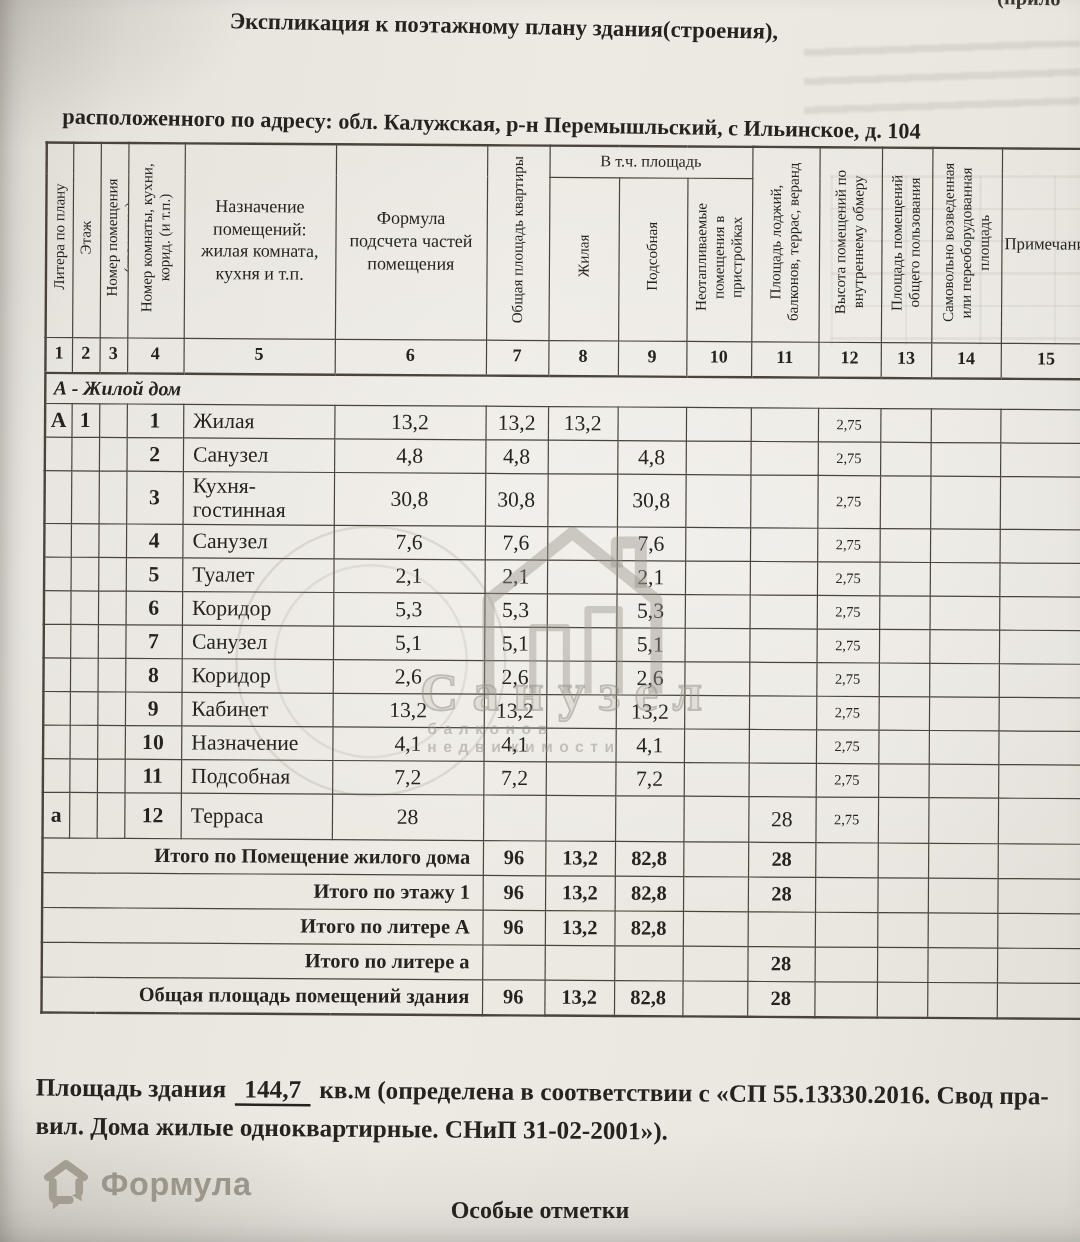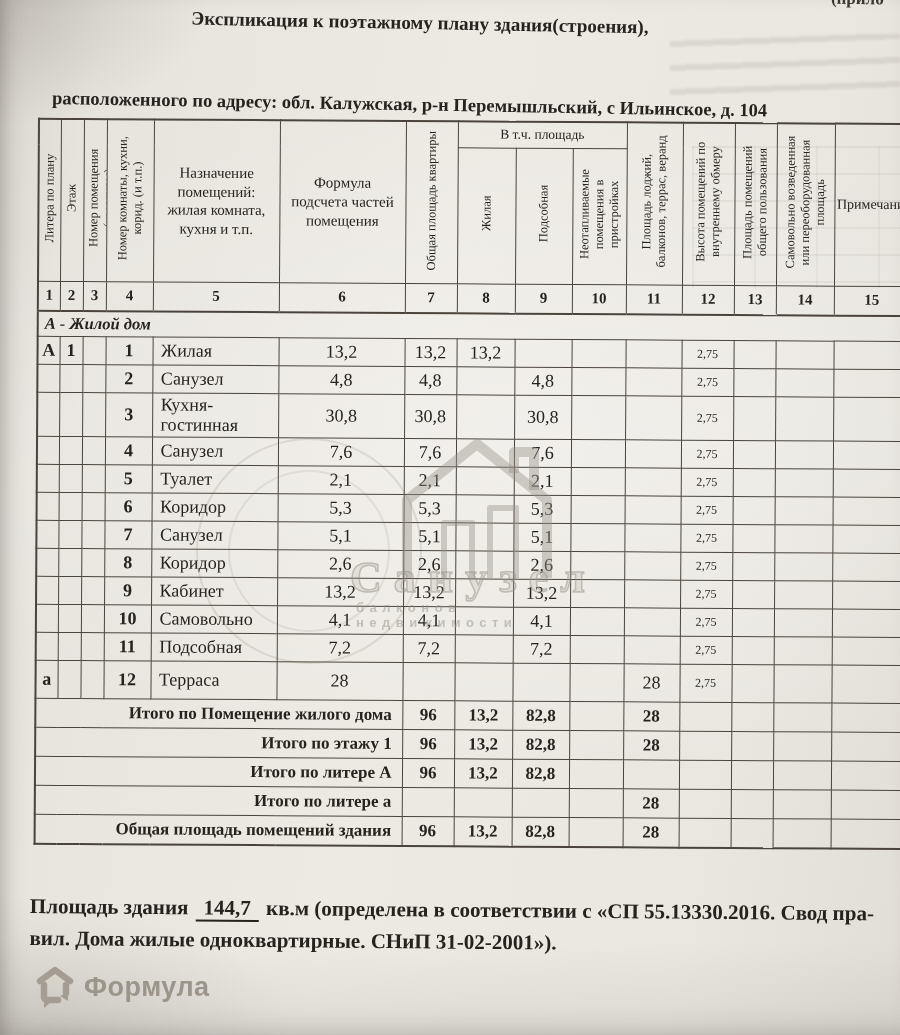--- a/index.html
+++ b/index.html
@@ -340,21 +340,21 @@
           <td class="col-height">2,75</td>
           <td class="col-common"></td>
           <td class="col-unauth"></td>
           <td class="col-note"></td>
         </tr>
         <tr>
           <td class="col-litera"></td>
           <td class="col-etazh"></td>
           <td class="col-apt"></td>
           <td class="col-room">10</td>
-          <td class="col-name">Самовольно</td>
+          <td class="col-name">Назначение</td>
           <td class="col-formula">4,1</td>
           <td class="col-total">4,1</td>
           <td class="col-living"></td>
           <td class="col-aux">4,1</td>
           <td class="col-unheated"></td>
           <td class="col-terrace"></td>
           <td class="col-height">2,75</td>
           <td class="col-common"></td>
           <td class="col-unauth"></td>
           <td class="col-note"></td>
@@ -472,20 +472,21 @@
     <div class="wm-sub">балконов недвижимости</div>
   </div>
 
   <div class="area-note">
     <span>Площадь здания</span>
     <span class="area-value">144,7</span>
     <span>кв.м (определена в соответствии с «СП 55.13330.2016. Свод пра-</span><br>
     <span>вил. Дома жилые одноквартирные. СНиП 31-02-2001»).</span>
   </div>
 
+  <div class="special-marks">Особые отметки</div>
 
   <div class="domclick">
     <svg width="38" height="42" viewBox="0 0 38 42">
       <g fill="none" stroke="#a39d92" stroke-width="6.5" stroke-linecap="round" stroke-linejoin="round">
         <path d="M4 15 L19 4 L34 15"></path>
         <path d="M8 19 v12 a3 3 0 0 0 3 3 h11"></path>
         <path d="M30 19 v8"></path>
       </g>
       <path d="M8 36 v6 l7 -6 z" fill="#a39d92"></path>
       <path d="M24 30 l8 -3 v8 z" fill="#a39d92"></path>

